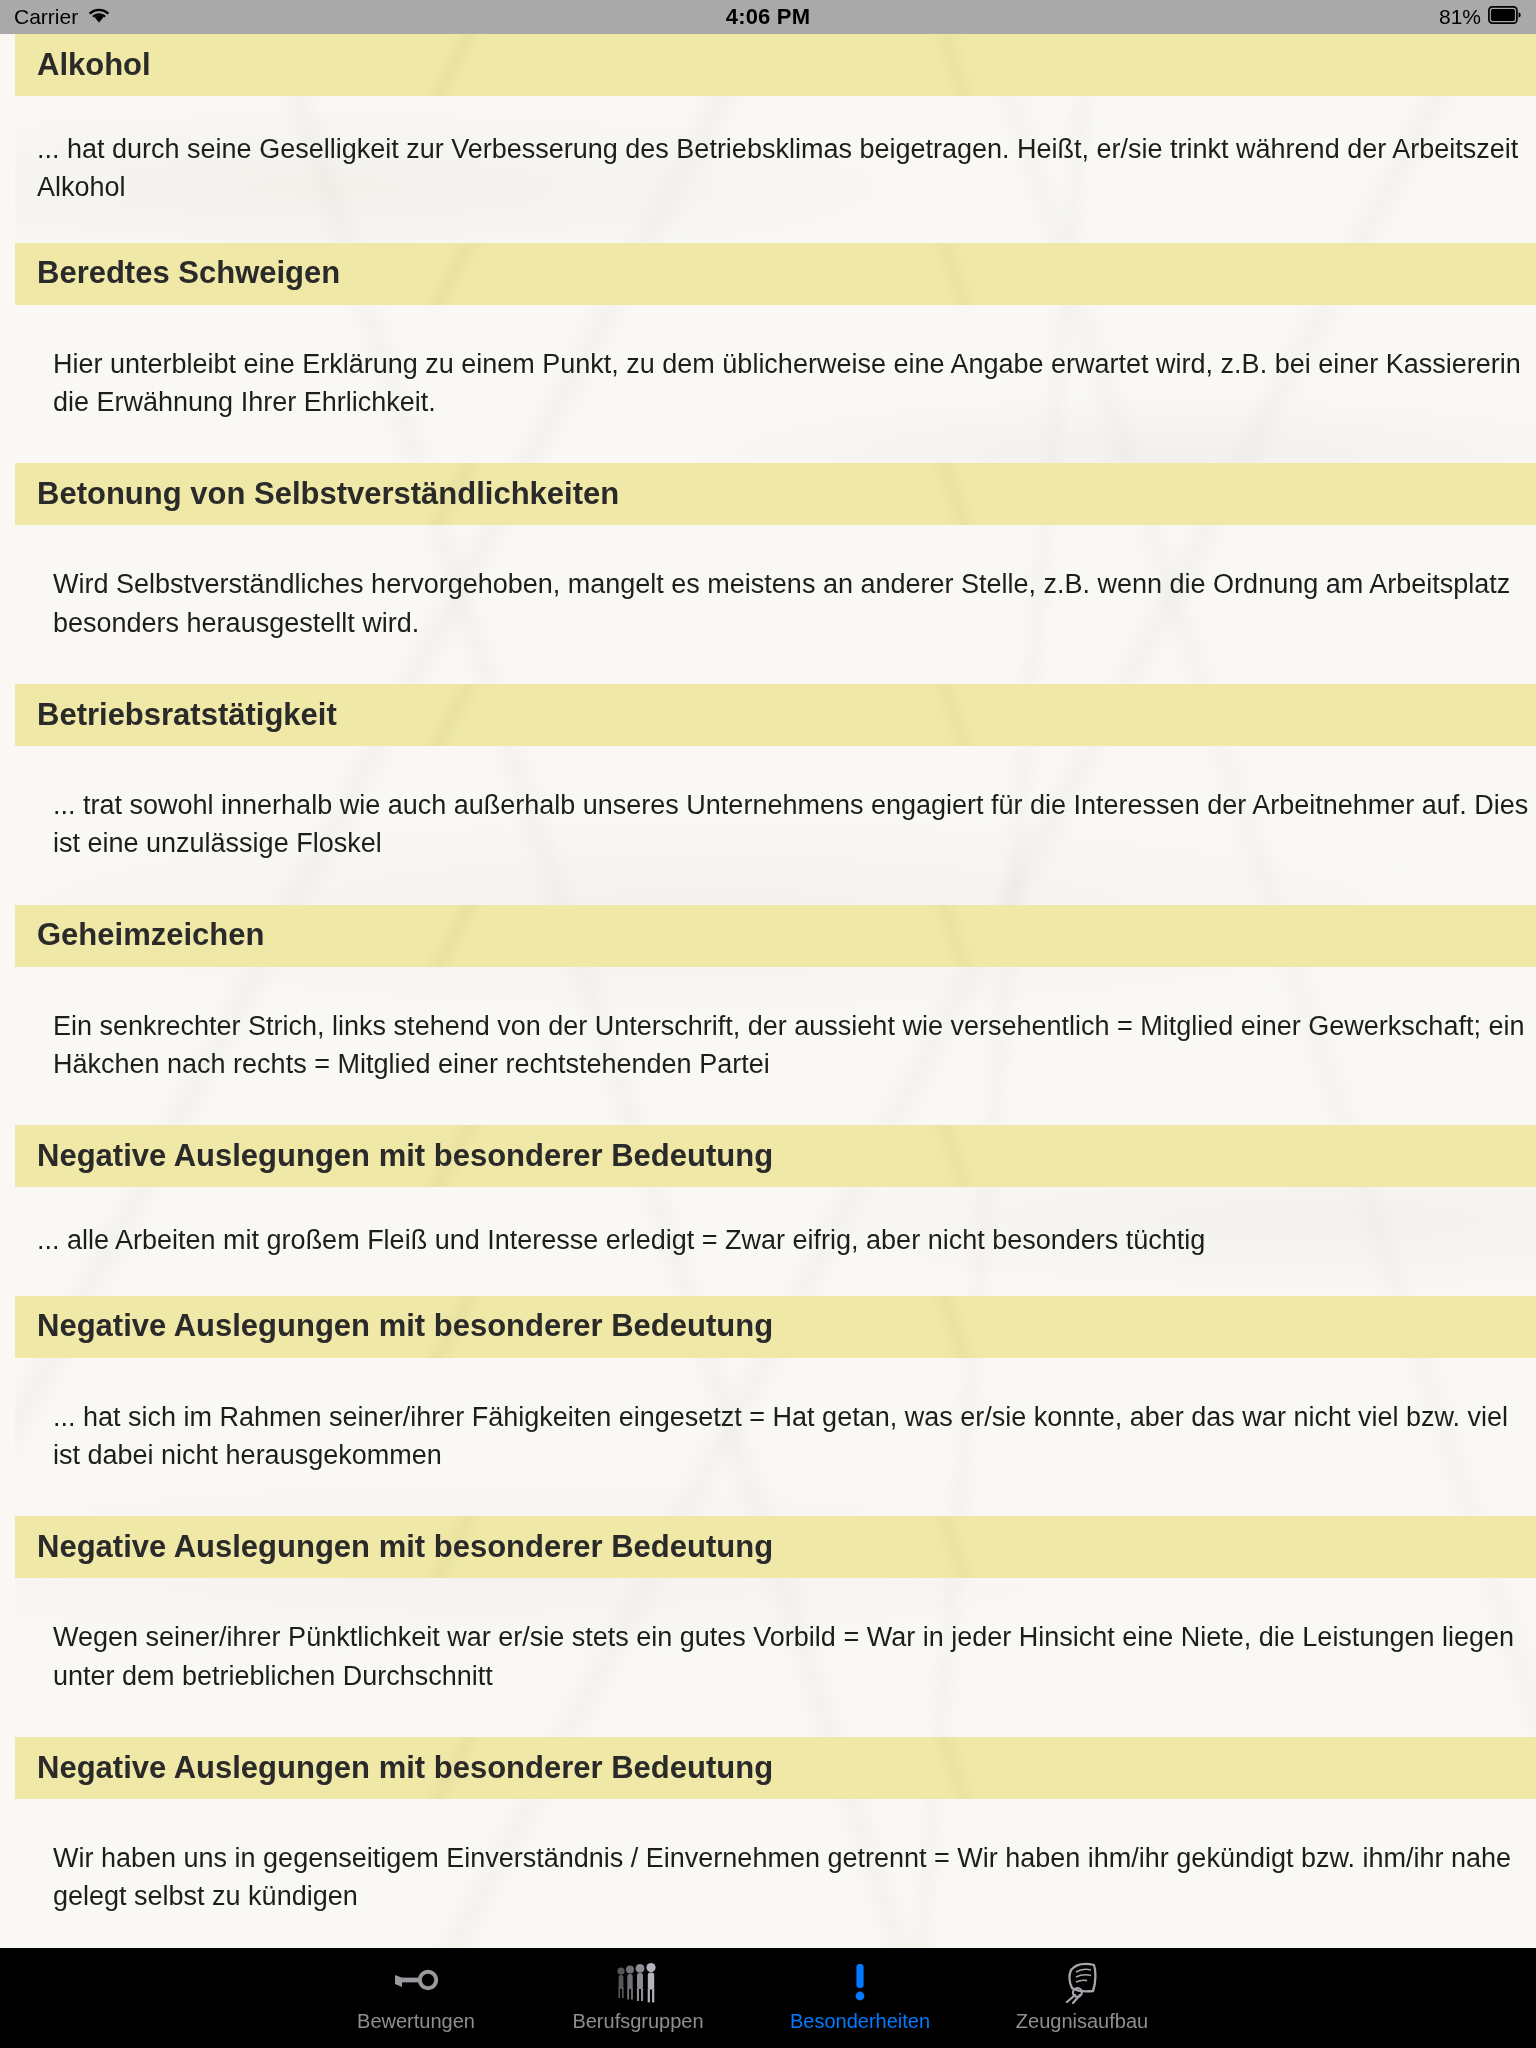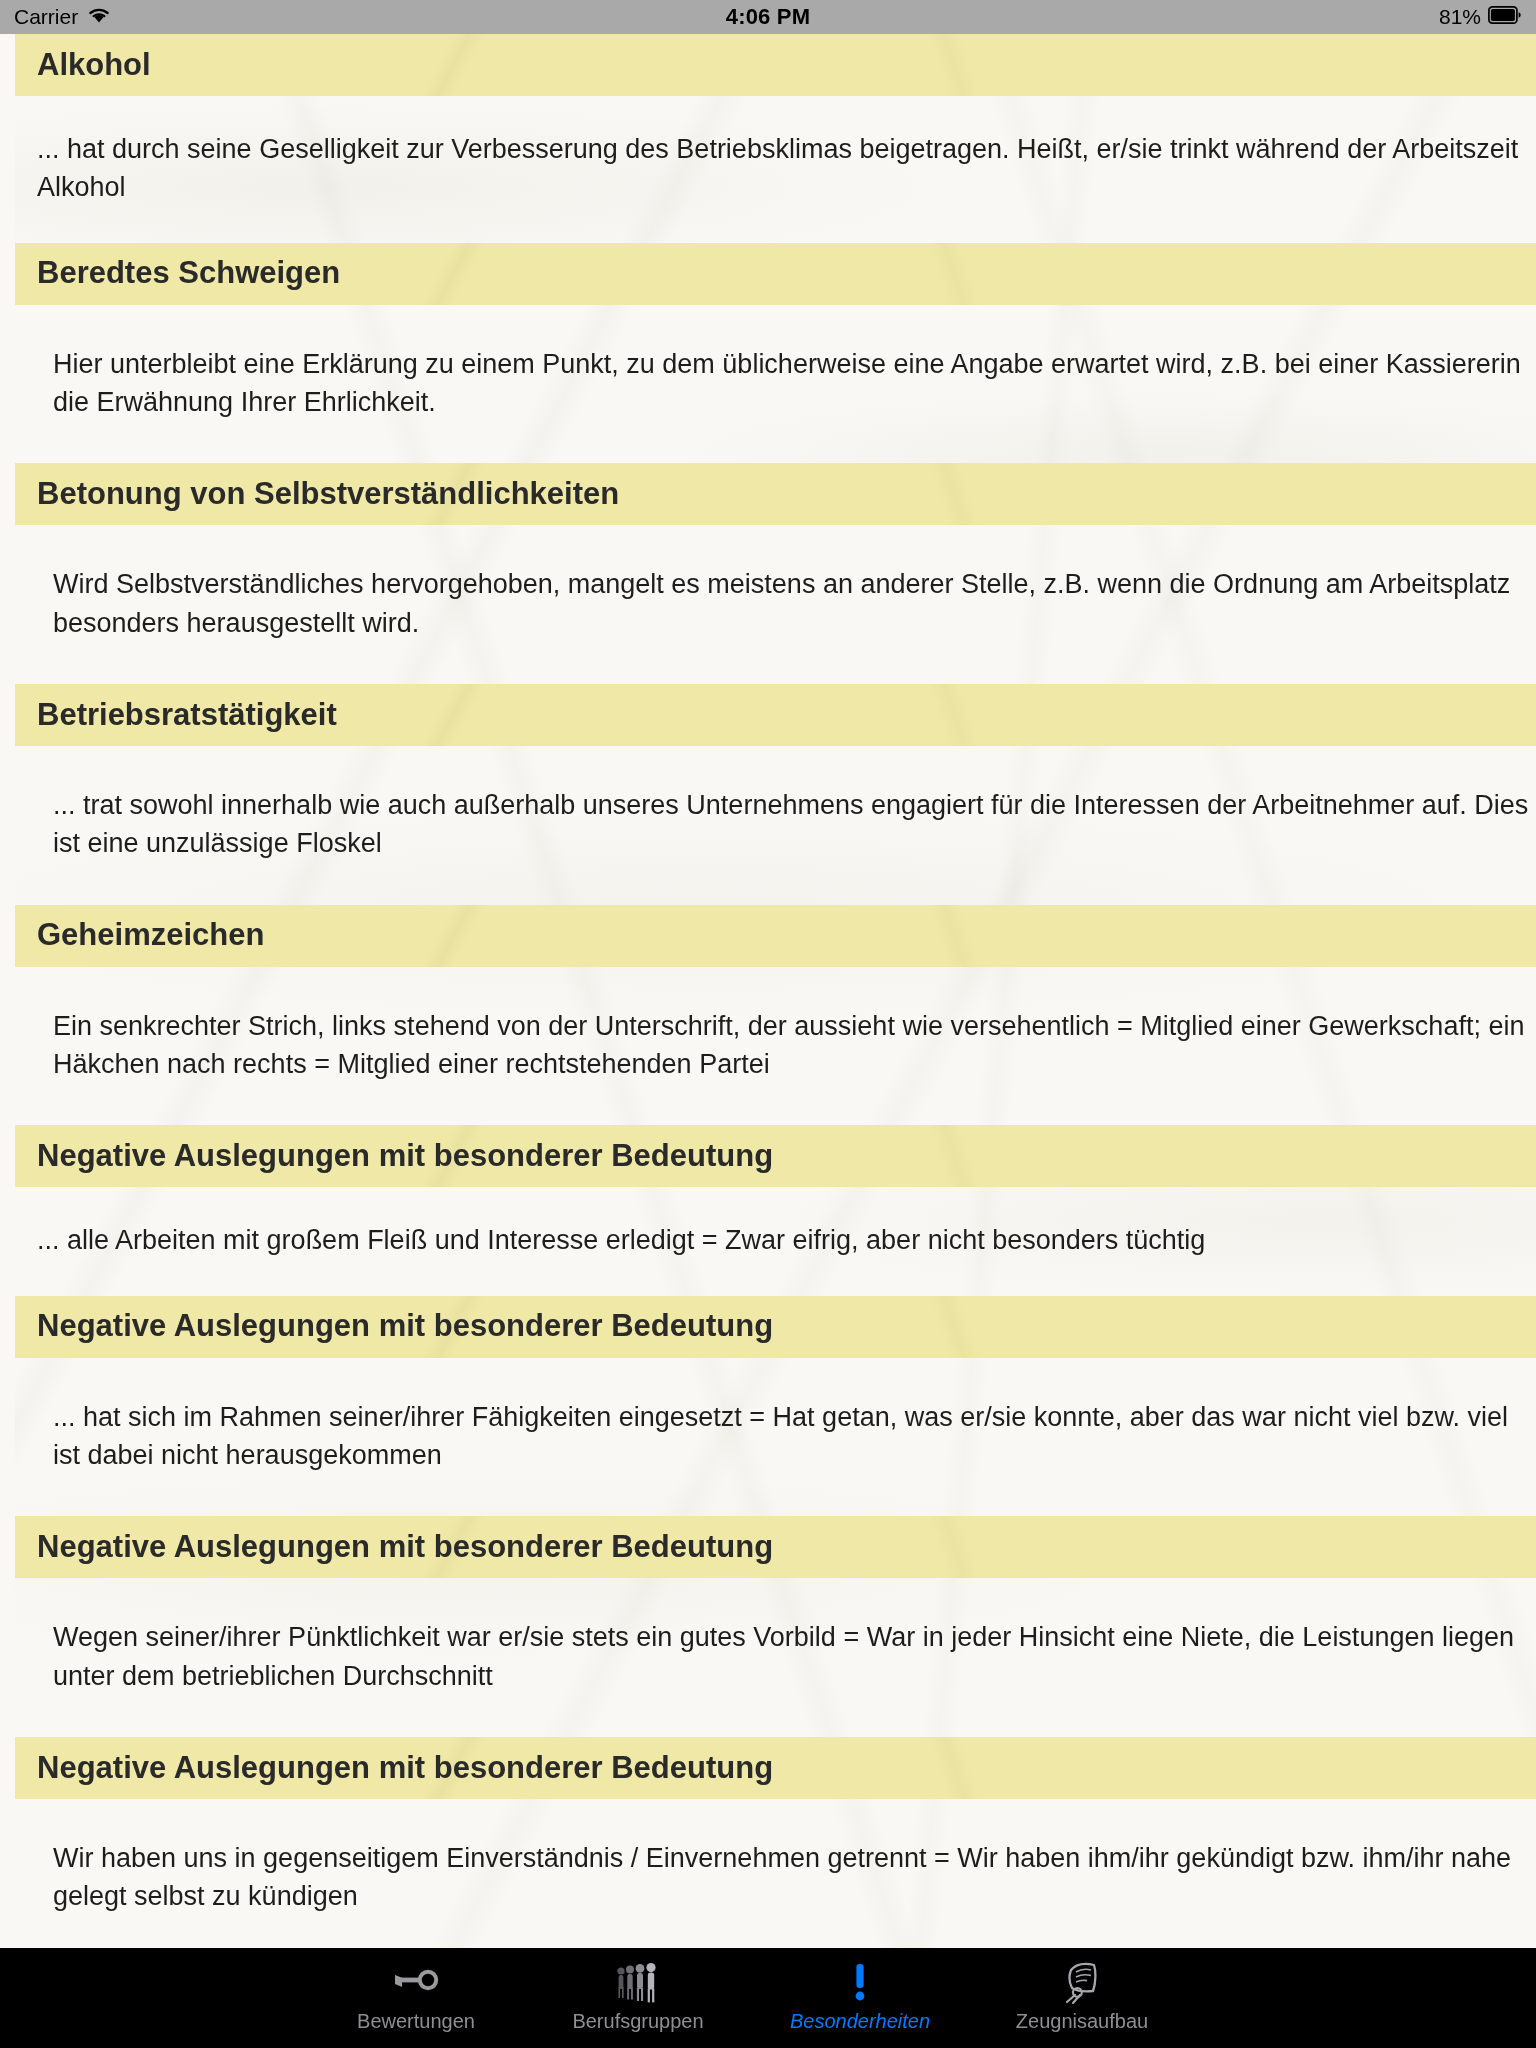--- a/index.html
+++ b/index.html
@@ -126,21 +126,21 @@
   .tab-item {
     flex: 0 0 222px;
     display: flex;
     flex-direction: column;
     align-items: center;
     justify-content: flex-start;
     padding-top: 9px;
     color: #8e8e93;
     cursor: pointer;
   }
-  .tab-item.active { color: #007aff; font-style: italic; }
+  .tab-item.active { color: #007aff; }
   .tab-icon {
     height: 52px;
     width: 60px;
     display: flex;
     align-items: center;
     justify-content: center;
   }
   .tab-label {
     font-size: 20px;
     line-height: 1;

